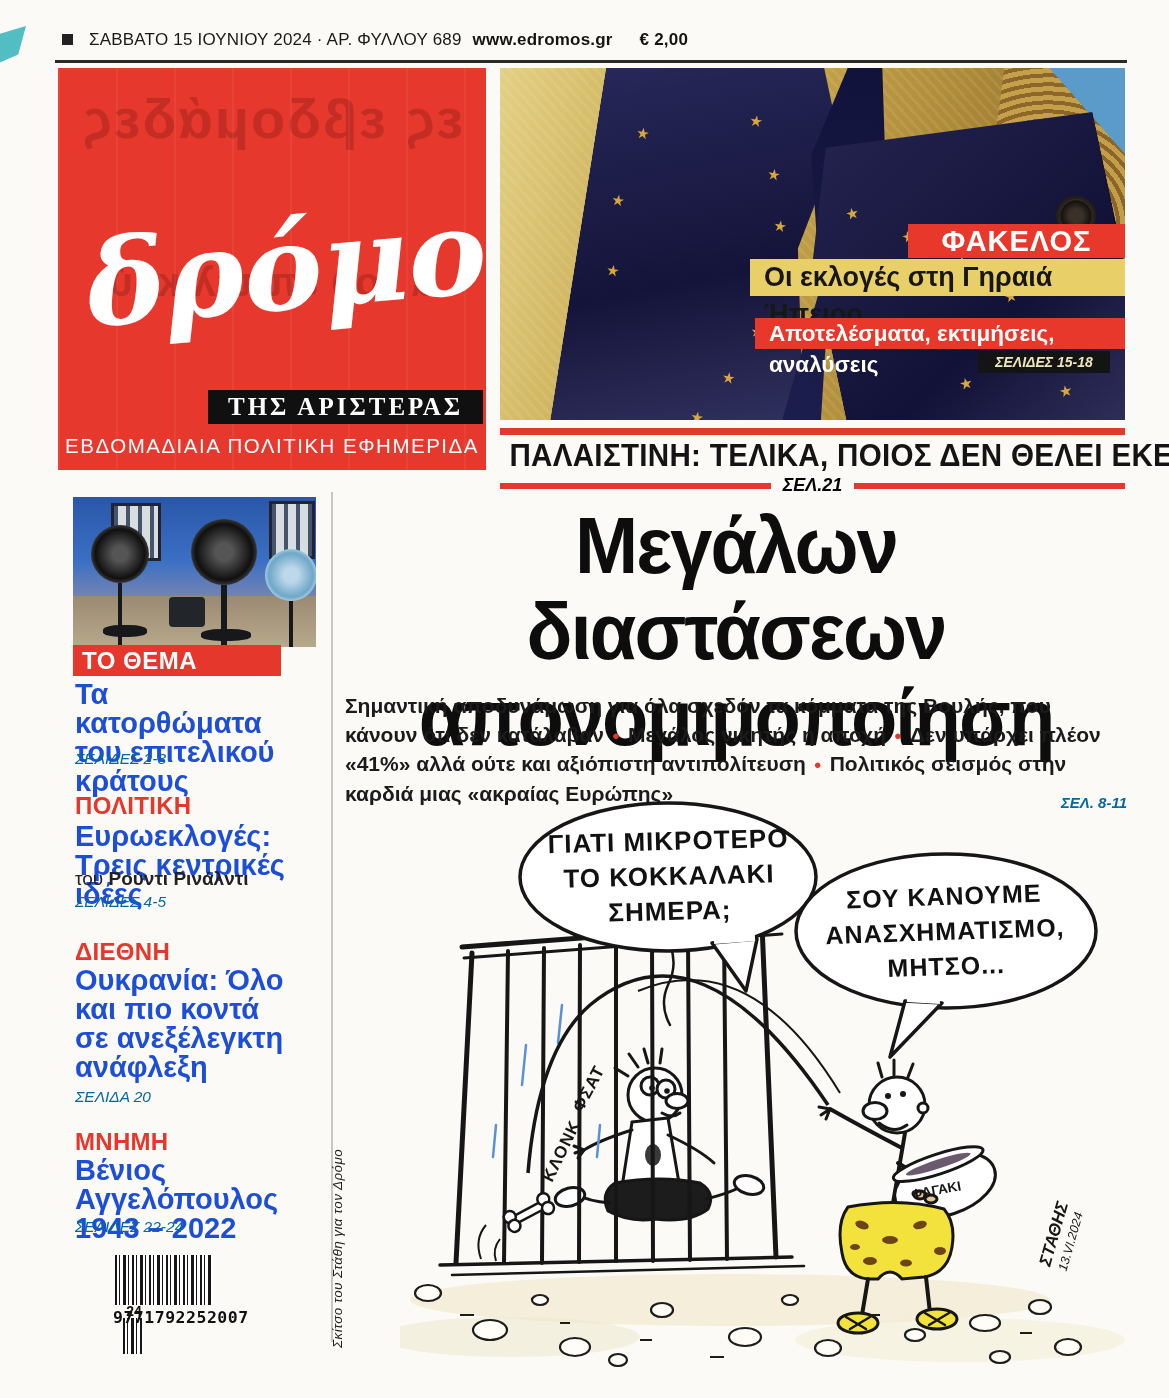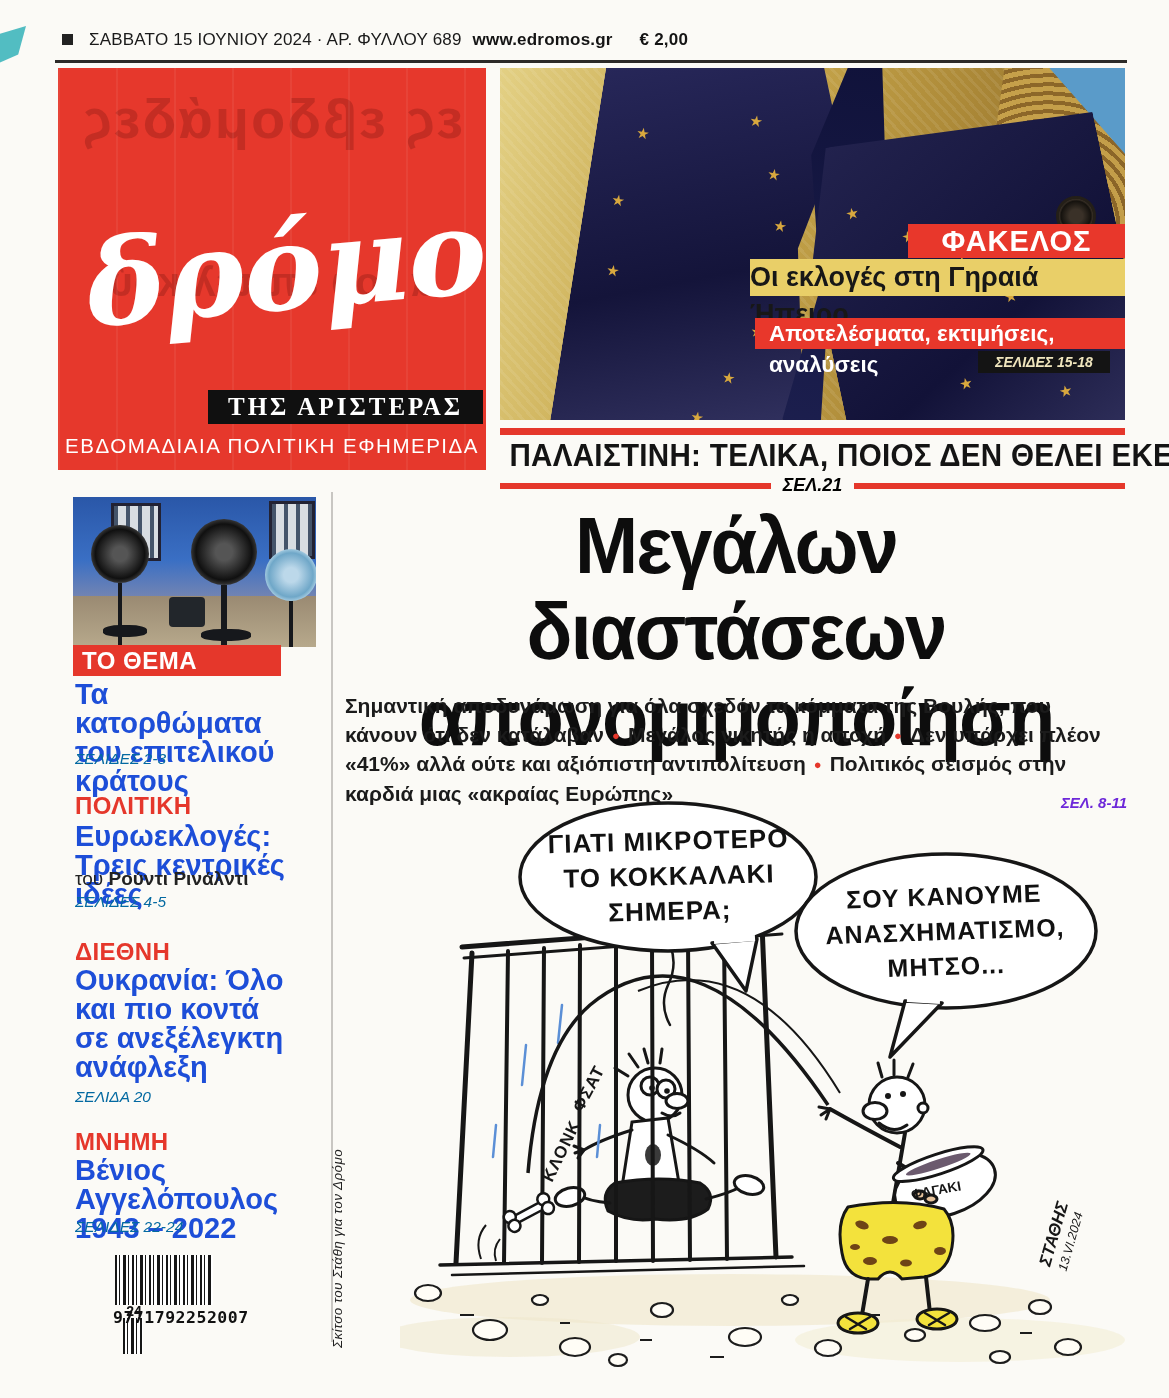--- a/index.html
+++ b/index.html
@@ -51,40 +51,40 @@
       clip-path:polygon(28% 0,100% 0,100% 100%);}
   .emblem{position:absolute;left:556px;top:128px;width:34px;height:34px;border-radius:50%;
       background:radial-gradient(circle at 50% 50%,#3a3128 28%,#15120e 62%,#3a3128 70%);
       border:3px solid #241f18;}
   .star{position:absolute;font-size:15px;color:#d8a83e;line-height:1;}
   .star::before{content:"★";}
   
   .band-kicker{position:absolute;left:408px;top:156px;width:217px;height:34px;background:#e8372b;z-index:4;
       color:#fff;font-weight:bold;font-size:29px;text-align:center;line-height:34px;letter-spacing:1px;}
   .band-title{position:absolute;left:250px;top:191px;width:375px;height:37px;background:#e9cf68;z-index:4;
-      color:#171717;font-weight:bold;font-size:27px;line-height:37px;box-sizing:border-box;}
+      color:#171717;font-weight:bold;font-size:27px;line-height:37px;padding-left:14px;box-sizing:border-box;}
   .band-sub{position:absolute;left:255px;top:250px;width:370px;height:31px;background:#e8372b;z-index:4;
       color:#fff;font-weight:bold;font-size:22.5px;line-height:31px;padding-left:14px;box-sizing:border-box;}
   .band-pages{position:absolute;left:478px;top:283px;width:132px;height:22px;background:#141414;z-index:4;
       color:#efe5bd;font-style:italic;font-weight:bold;font-size:14px;text-align:center;line-height:22px;}
   
   .strip{position:absolute;left:500px;top:428px;width:625px;}
   .strip .bar{height:7px;background:#e5372b;}
   .strip .t{margin:3px 0 2px;text-align:center;font-weight:bold;font-size:30.5px;letter-spacing:.3px;
       transform:scaleX(.97);white-space:nowrap;}
   .strip .botrow{display:flex;align-items:center;margin-top:2px;}
   .strip .botrow .bar2{flex:1;height:6px;background:#e5372b;}
   .strip .botrow .pg{padding:0 12px;font-style:italic;font-weight:bold;font-size:18px;color:#000000;}
   
   .headline{position:absolute;left:345px;top:503px;width:782px;text-align:center;font-weight:bold;
       font-size:79px;line-height:86px;letter-spacing:-2px;color:#0d0d0d;transform:scaleX(.96);}
   .deck{position:absolute;left:345px;top:692px;width:782px;font-weight:bold;font-size:21px;
       line-height:28.5px;color:#1b1b1b;margin:0;}
   .deck .b::before{content:"●";color:#e5372b;font-size:13px;margin:0 8px;vertical-align:2px;}
-  .deck .pageref{float:right;font-style:italic;font-weight:bold;font-size:15px;margin-top:9px;color:#6d28d9;}
+  .deck .pageref{float:right;font-style:italic;font-weight:bold;font-size:15px;margin-top:9px;color:#0369a1;}
   
   .vrule{position:absolute;left:331px;top:492px;width:2px;height:850px;background:#c8c6c2;}
   .sb-photo{position:absolute;left:73px;top:497px;width:243px;height:150px;background:#2f62b8;overflow:hidden;}
   .sb-photo .wall{position:absolute;left:0;top:0;width:100%;height:70%;
       background:linear-gradient(#2a57a8,#3a6fc4 60%,#7a87b0);}
   .sb-photo .floor{position:absolute;left:0;bottom:0;width:100%;height:34%;
       background:linear-gradient(#9a8a72,#b7a98c);}
   .sb-photo .win{position:absolute;width:44px;height:52px;background:#d8dde2;
       background-image:repeating-linear-gradient(90deg,#44546a 0 4px,transparent 4px 12px);border:3px solid #223;}
   .fan{position:absolute;border-radius:50%;background:radial-gradient(circle,#555 18%,#101010 60%,#333 70%);}

